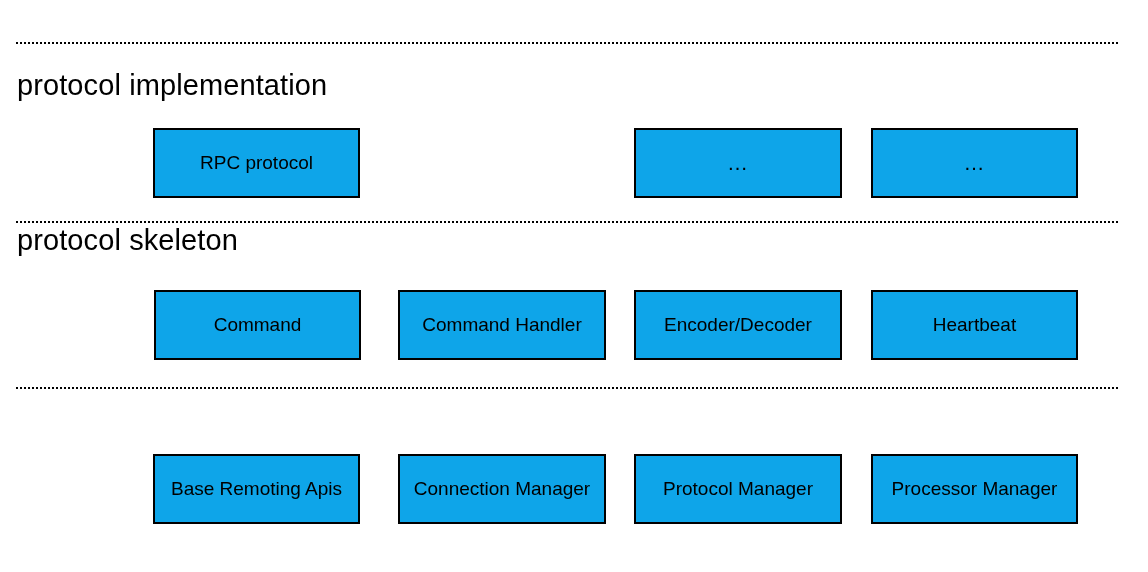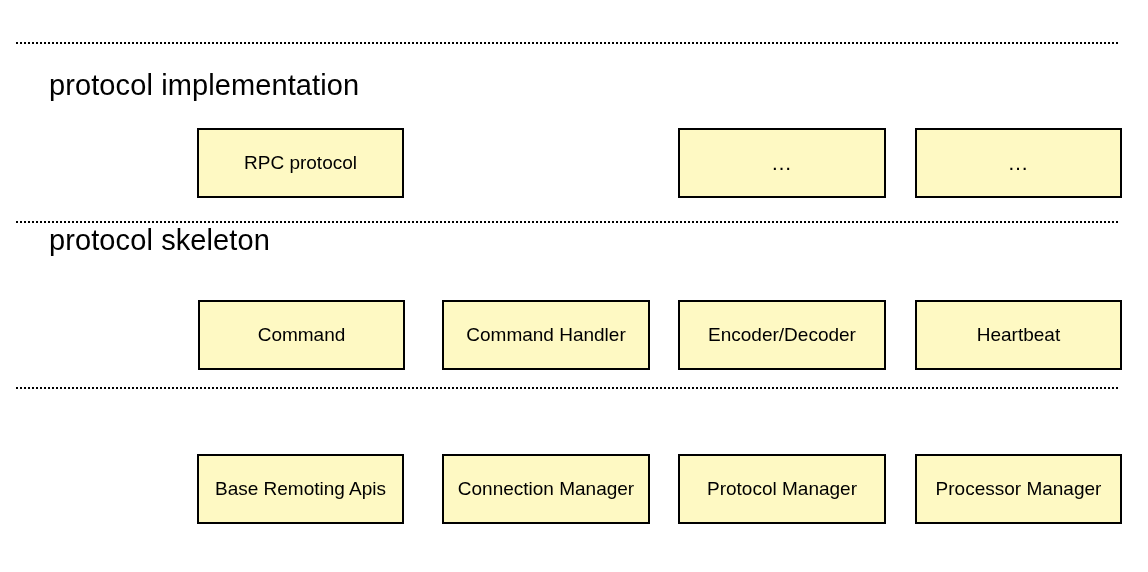--- a/index.html
+++ b/index.html
@@ -36,47 +36,45 @@
   
   .layer-title {
     position: absolute;
     left: 17px;
     font-size: 29px;
     font-weight: 400;
     line-height: 34px;
     letter-spacing: 0.1px;
     white-space: nowrap;
     color: #000000;
-    margin-left: 32px;
   }
   #layer-title-0 { top: 68px; }
   #layer-title-1 { top: 223px; }
   #layer-title-2 { top: 401px; }
 
   
   .box-row {
     position: absolute;
     left: 0;
     width: 1148px;
     height: 70px;
   }
   #box-row-0 { top: 128px; }
-  #box-row-1 { top: 300px; }
+  #box-row-1 { top: 290px; }
   #box-row-2 { top: 454px; }
 
   .node-box {
     position: absolute;
     box-sizing: border-box;
     border: 2px solid #000000;
-    background: #fef9c3;
+    background: #0ea5e9;
     display: flex;
     align-items: center;
     justify-content: center;
     height: 70px;
-    margin-left: 44px;
   }
   .node-box .node-label {
     font-size: 19px;
     line-height: 22px;
     font-weight: 400;
     color: #000000;
     white-space: nowrap;
     text-align: center;
   }
   .node-box.ellipsis .node-label {

